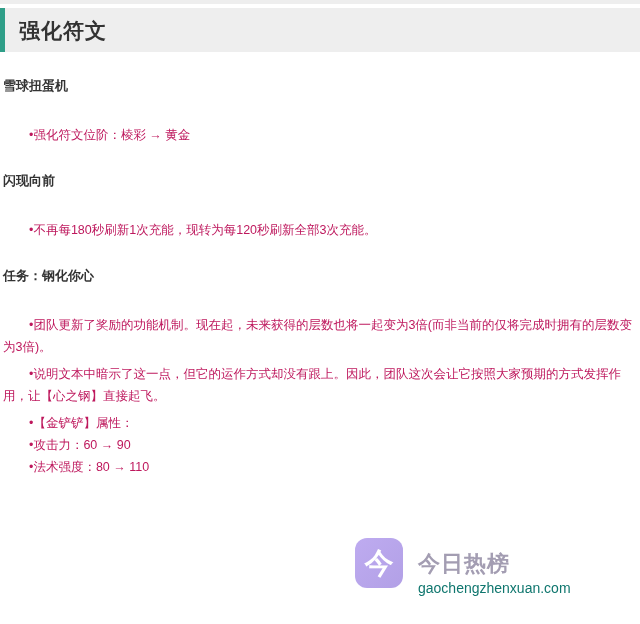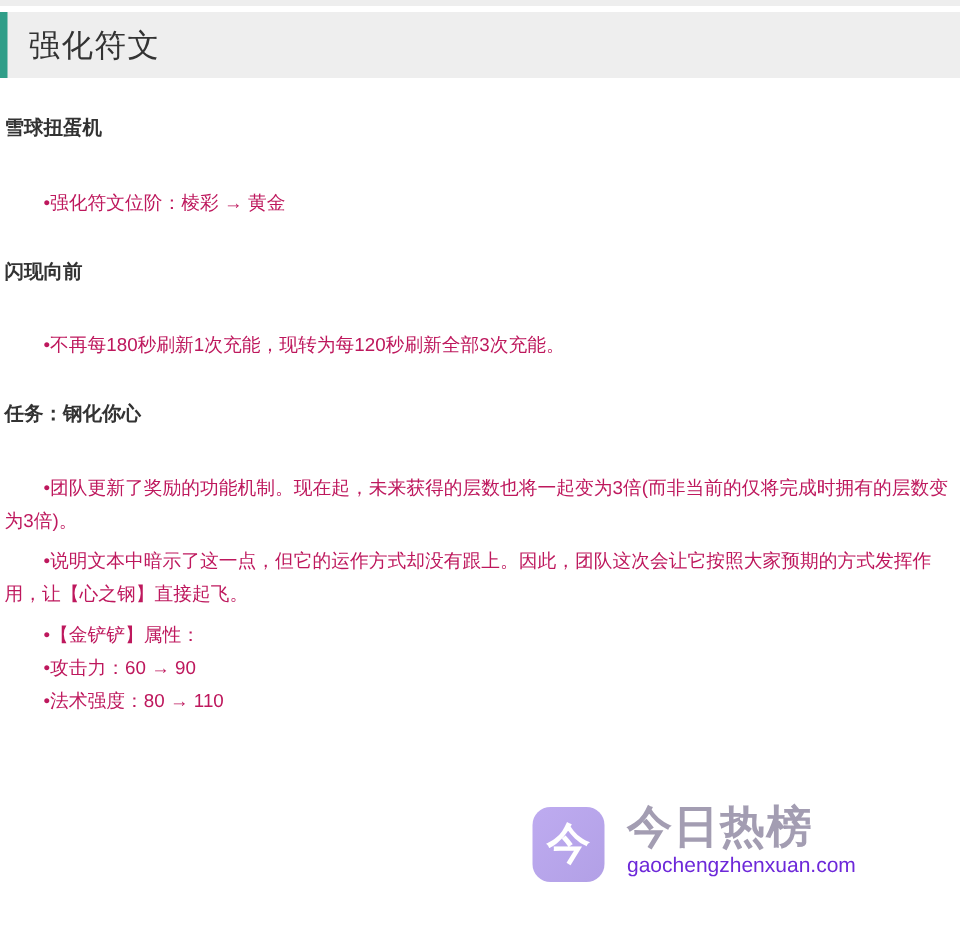--- a/index.html
+++ b/index.html
@@ -23,35 +23,35 @@
   .page-header {
     margin-top: 4px;
     background: #eeeeee;
     border-left: 5px solid #2f9e88;
     padding: 11px 14px 10px;
   }
   .page-header h1 {
     margin: 0;
     font-size: 21px;
     line-height: 23px;
-    font-weight: normal;
+    font-weight: bold;
     color: #333333;
     letter-spacing: 1px;
   }
 
   main { padding: 0 3px; }
 
   .section-title {
     font-size: 13px;
     line-height: 17px;
     font-weight: bold;
     color: #333333;
     margin: 26px 0 30px;
   }
-  .section:first-child .section-title { margin-top: 25px; font-family: Liberation Mono, monospace; }
+  .section:first-child .section-title { margin-top: 25px; }
 
   .bullet {
     font-size: 12.5px;
     line-height: 22px;
     color: #be185d;
     margin: 0 0 5px;
     text-indent: 26px;
   }
   .section.tight .bullet { margin-bottom: 0; }
 
@@ -73,30 +73,30 @@
     justify-content: center;
     flex: none;
   }
   .wm-icon span {
     color: #ffffff;
     font-size: 29px;
     font-weight: bold;
     line-height: 1;
   }
   .wm-name {
-    font-size: 30px;
+    font-size: 22px;
     font-weight: bold;
     color: #a39db2;
     line-height: 24px;
-    margin-top: 2px;
+    margin-top: 14px;
     letter-spacing: 1px;
   }
   .wm-domain {
     font-size: 14px;
-    color: #6d28d9;
+    color: #0f766e;
     line-height: 16px;
     margin-top: 4px;
   }
 </style>
 </head>
 <body>
 
 <div class="top-strip"></div>
 
 <header class="page-header">

